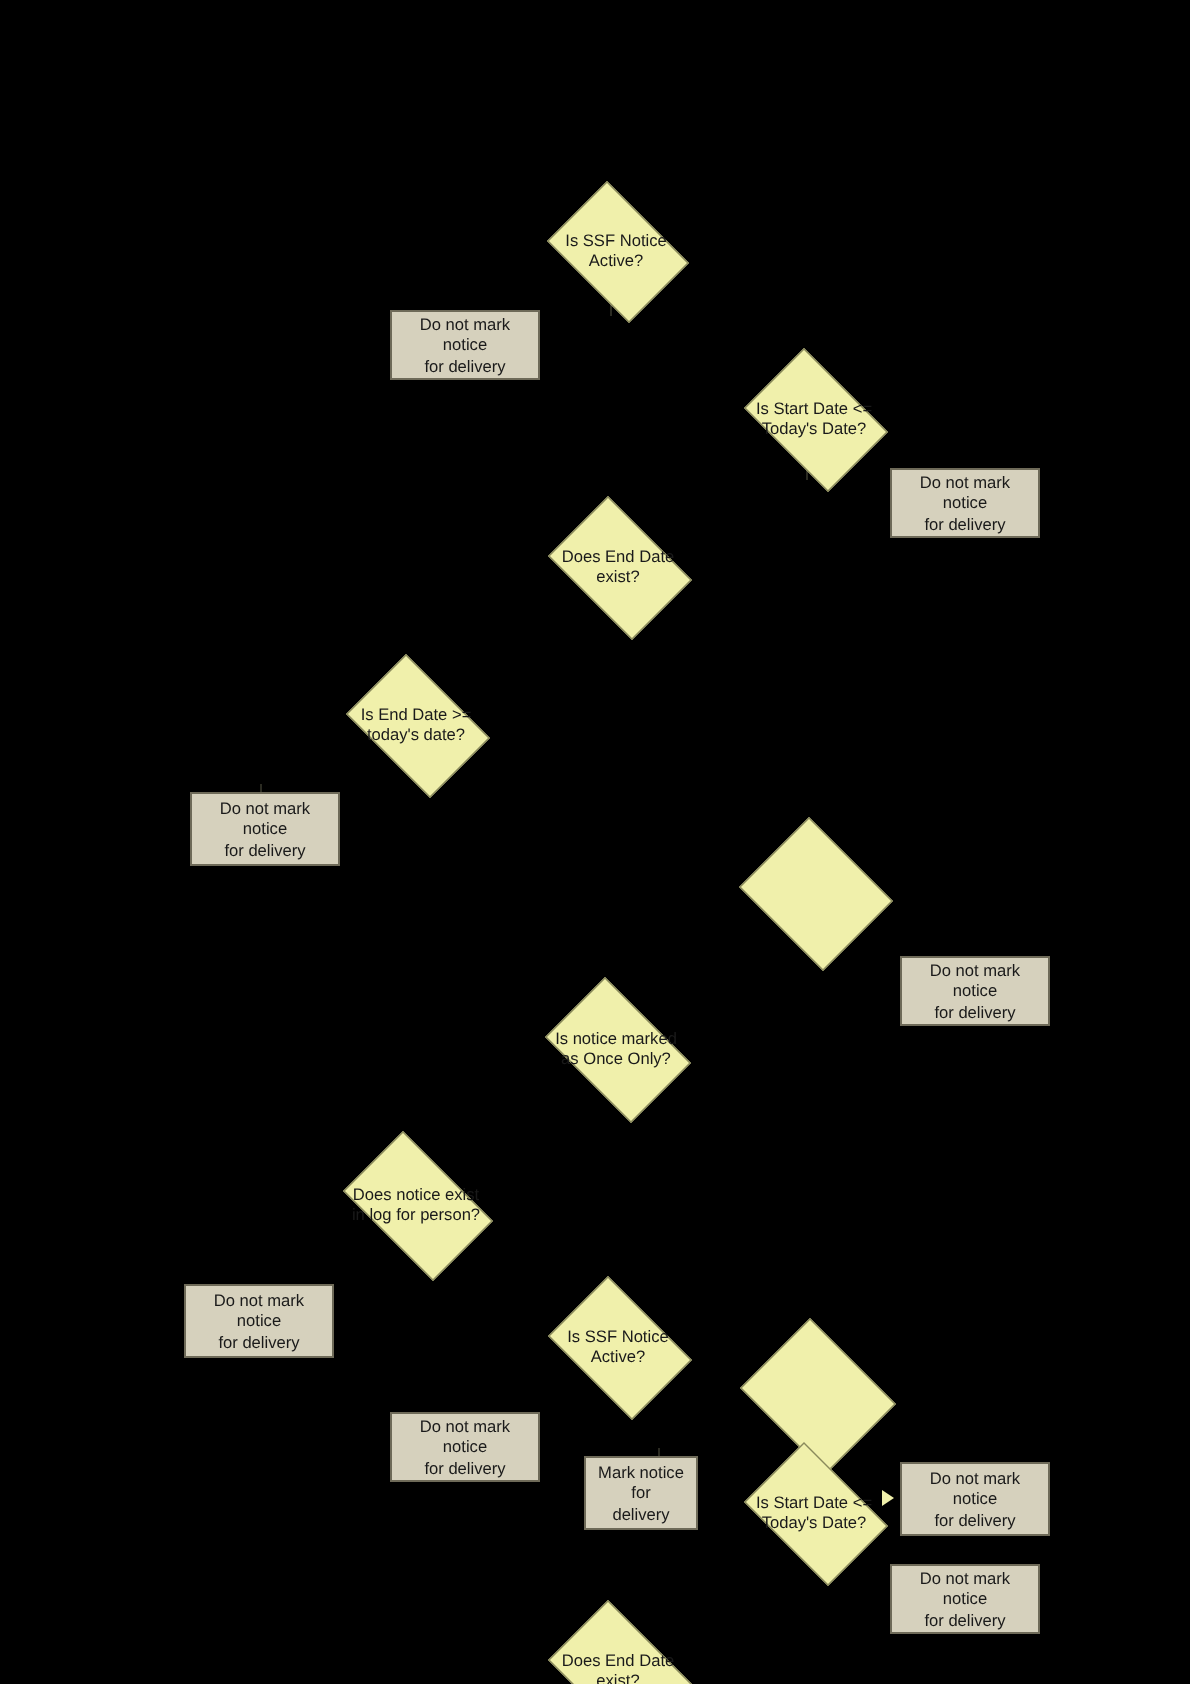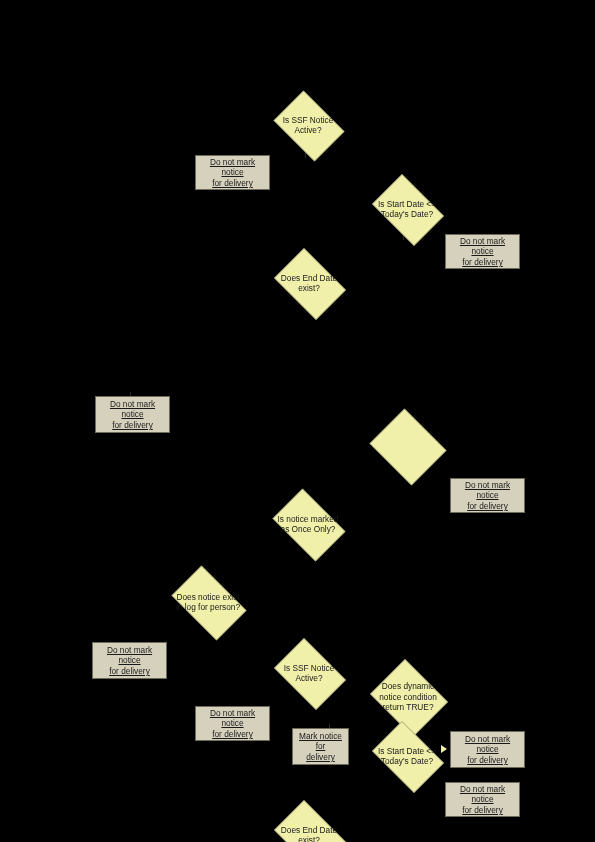--- a/index.html
+++ b/index.html
@@ -54,21 +54,20 @@
     align-items: center;
     justify-content: center;
   }
   .rect .rlabel {
     width: 94%;
     text-align: center;
     color: #1a1a1a;
     font-size: 8.3px;
     line-height: 10.6px;
     white-space: pre-line;
-    text-decoration: underline;
   }
   
   .conn {
     position: absolute;
     background: #2b2b22;
   }
   .arrow {
     position: absolute;
     width: 0; height: 0;
     border-top: 4px solid transparent;
@@ -101,20 +100,25 @@
     </div>
     <div class="node rect" style="left: 445px; top: 234px; width: 75px; height: 35px;">
       <div class="rlabel">Do not mark notice
 for delivery</div>
     </div>
     <div class="node diamond" style="left: 268px; top: 254px; width: 82px; height: 58px;">
       <div class="shape"></div>
       <div class="dlabel">Does End Date
 exist?</div>
     </div>
+    <div class="node diamond" style="left: 167px; top: 333px; width: 82px; height: 58px;">
+      <div class="shape"></div>
+      <div class="dlabel">Is End Date &gt;=
+today's date?</div>
+    </div>
     <div class="node rect" style="left: 95px; top: 396px; width: 75px; height: 37px;">
       <div class="rlabel">Do not mark notice
 for delivery</div>
     </div>
     <div class="node diamond" style="left: 366px; top: 412px; width: 82px; height: 68px;">
       <div class="shape"></div>
     </div>
     <div class="node rect" style="left: 450px; top: 478px; width: 75px; height: 35px;">
       <div class="rlabel">Do not mark notice
 for delivery</div>
@@ -133,23 +137,20 @@
       <div class="rlabel">Do not mark notice
 for delivery</div>
     </div>
     <div class="node diamond" style="left: 268px; top: 644px; width: 82px; height: 58px;">
       <div class="shape"></div>
       <div class="dlabel">Is SSF Notice
 Active?</div>
     </div>
     <div class="node diamond" style="left: 366px; top: 663px; width: 84px; height: 68px;">
       <div class="shape"></div>
-      <div class="dlabel">Does dynamic
-notice condition
-return TRUE?</div>
     </div>
     <div class="node rect" style="left: 195px; top: 706px; width: 75px; height: 35px;">
       <div class="rlabel">Do not mark notice
 for delivery</div>
     </div>
     <div class="node rect" style="left: 292px; top: 728px; width: 57px; height: 37px;">
       <div class="rlabel">Mark notice for
 delivery</div>
     </div>
     <div class="node diamond" style="left: 366px; top: 727px; width: 82px; height: 58px;">

